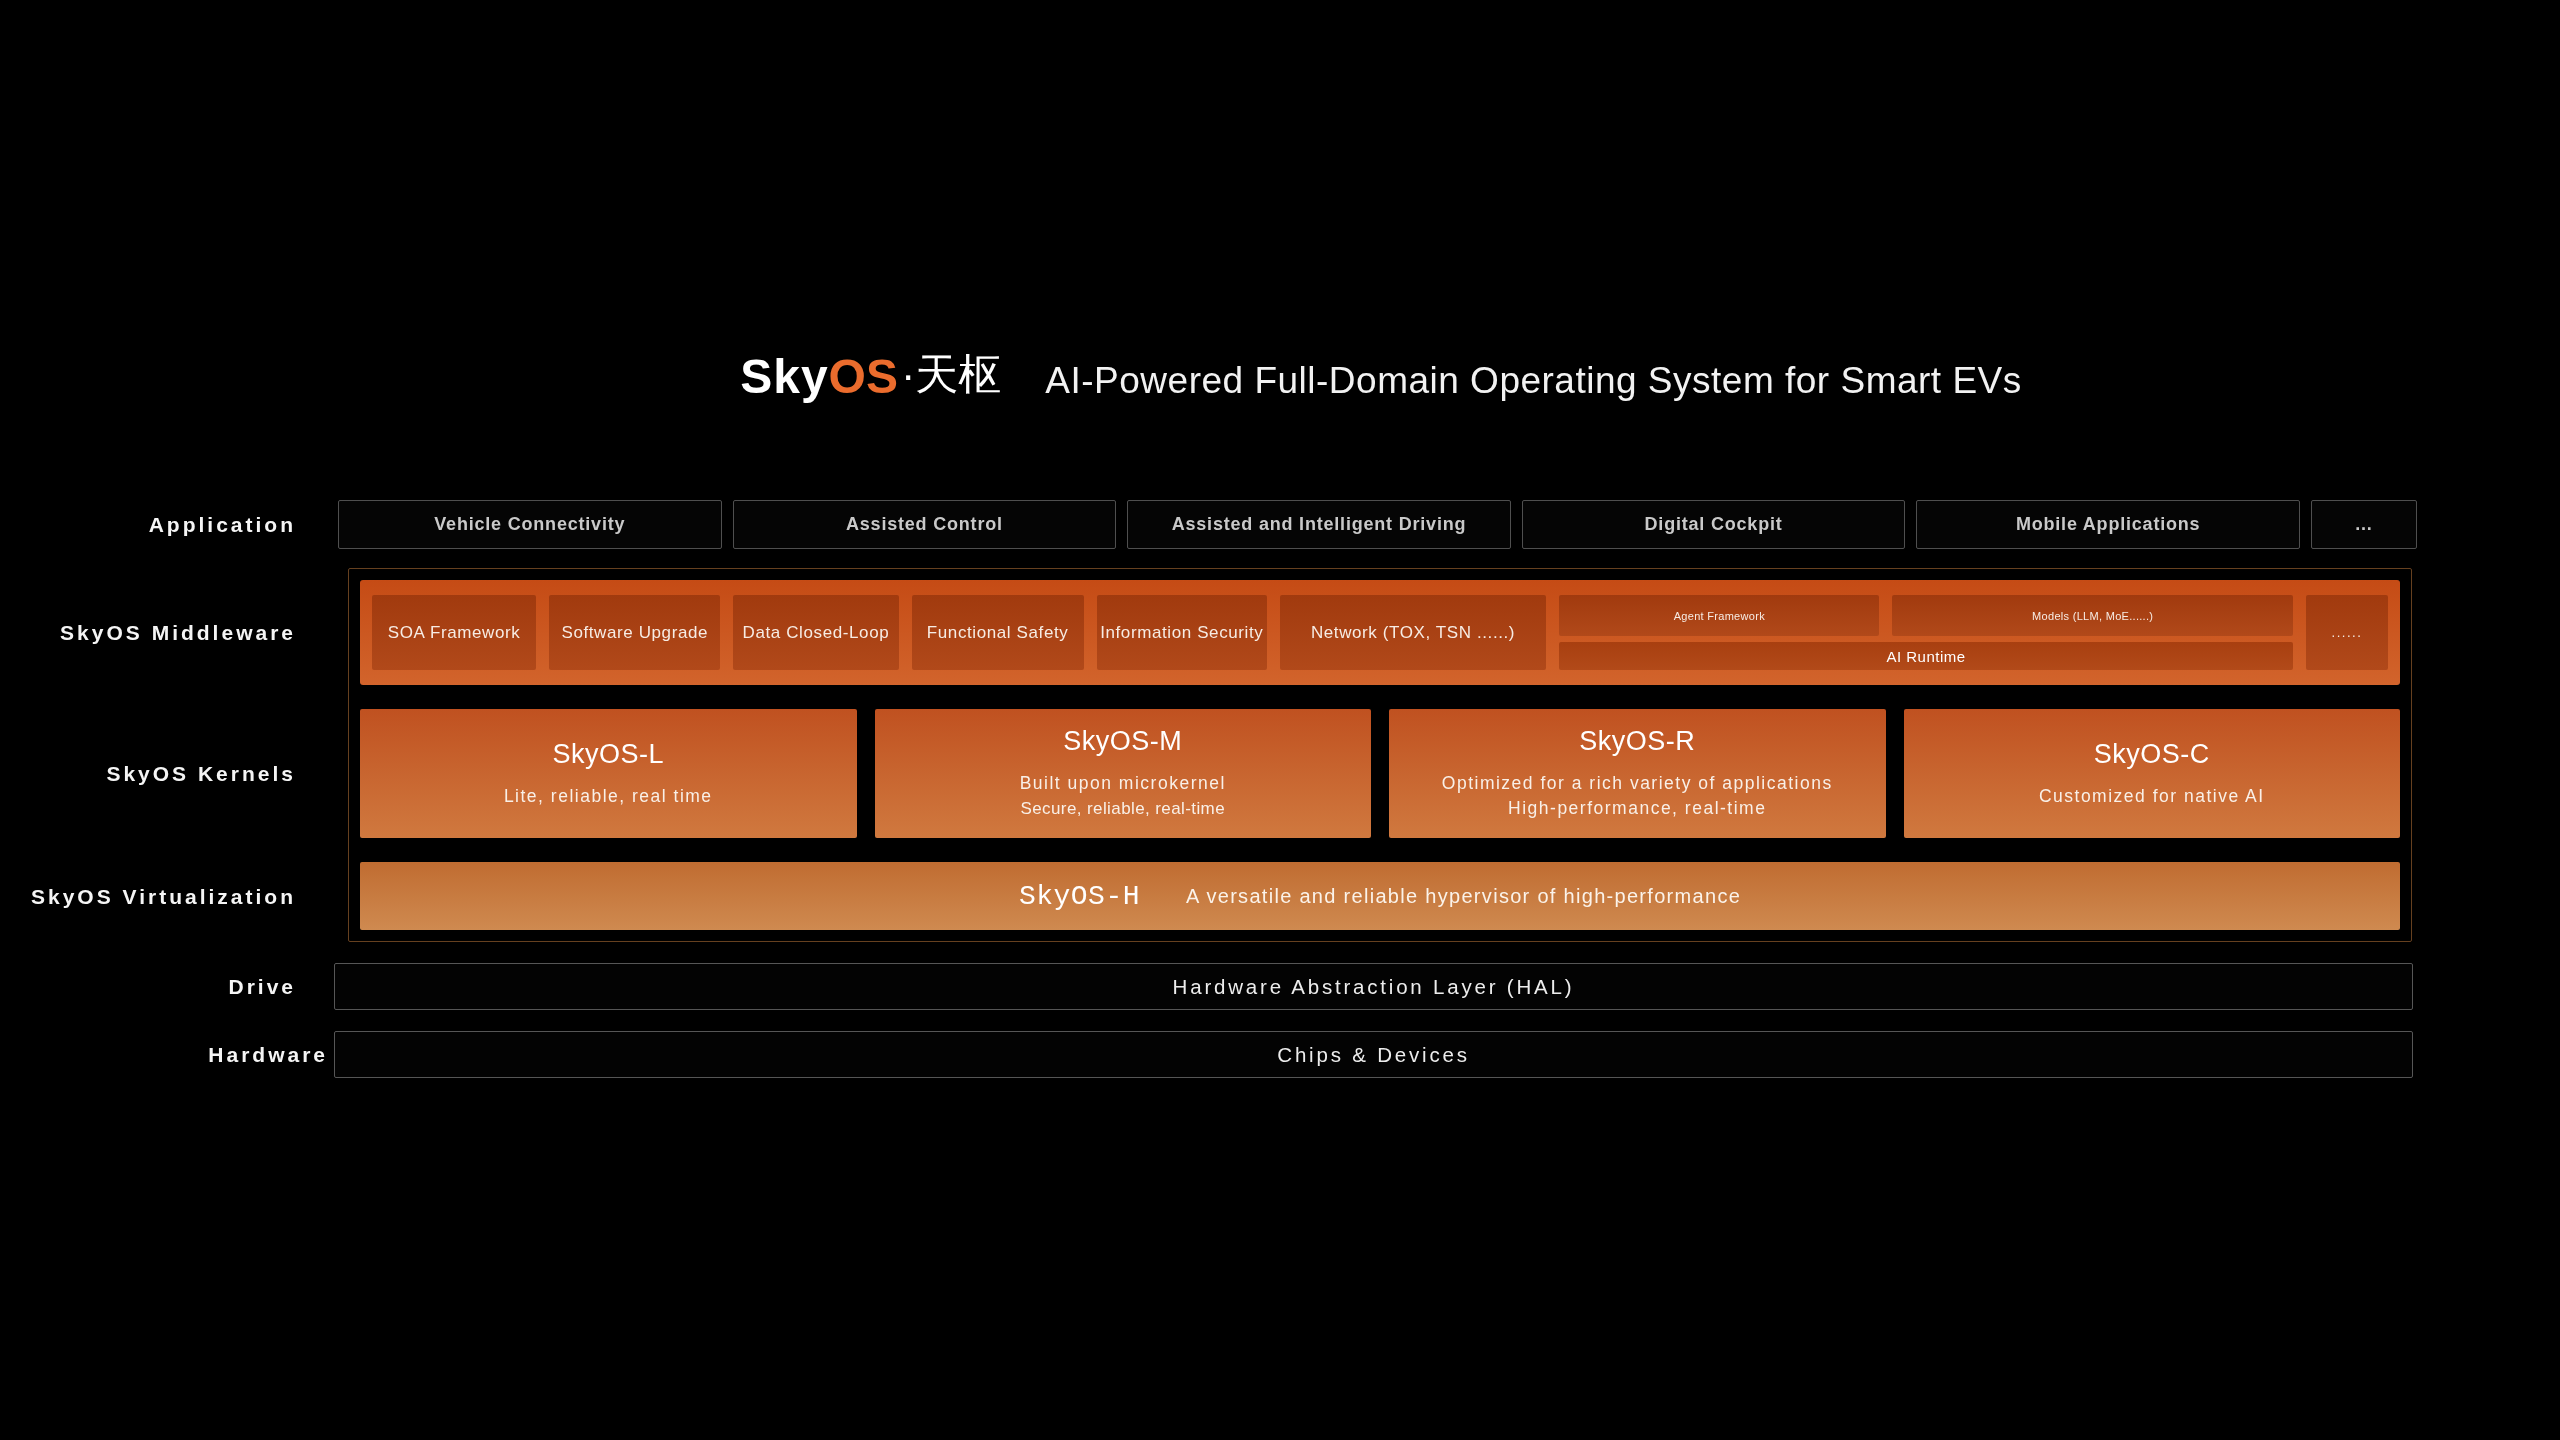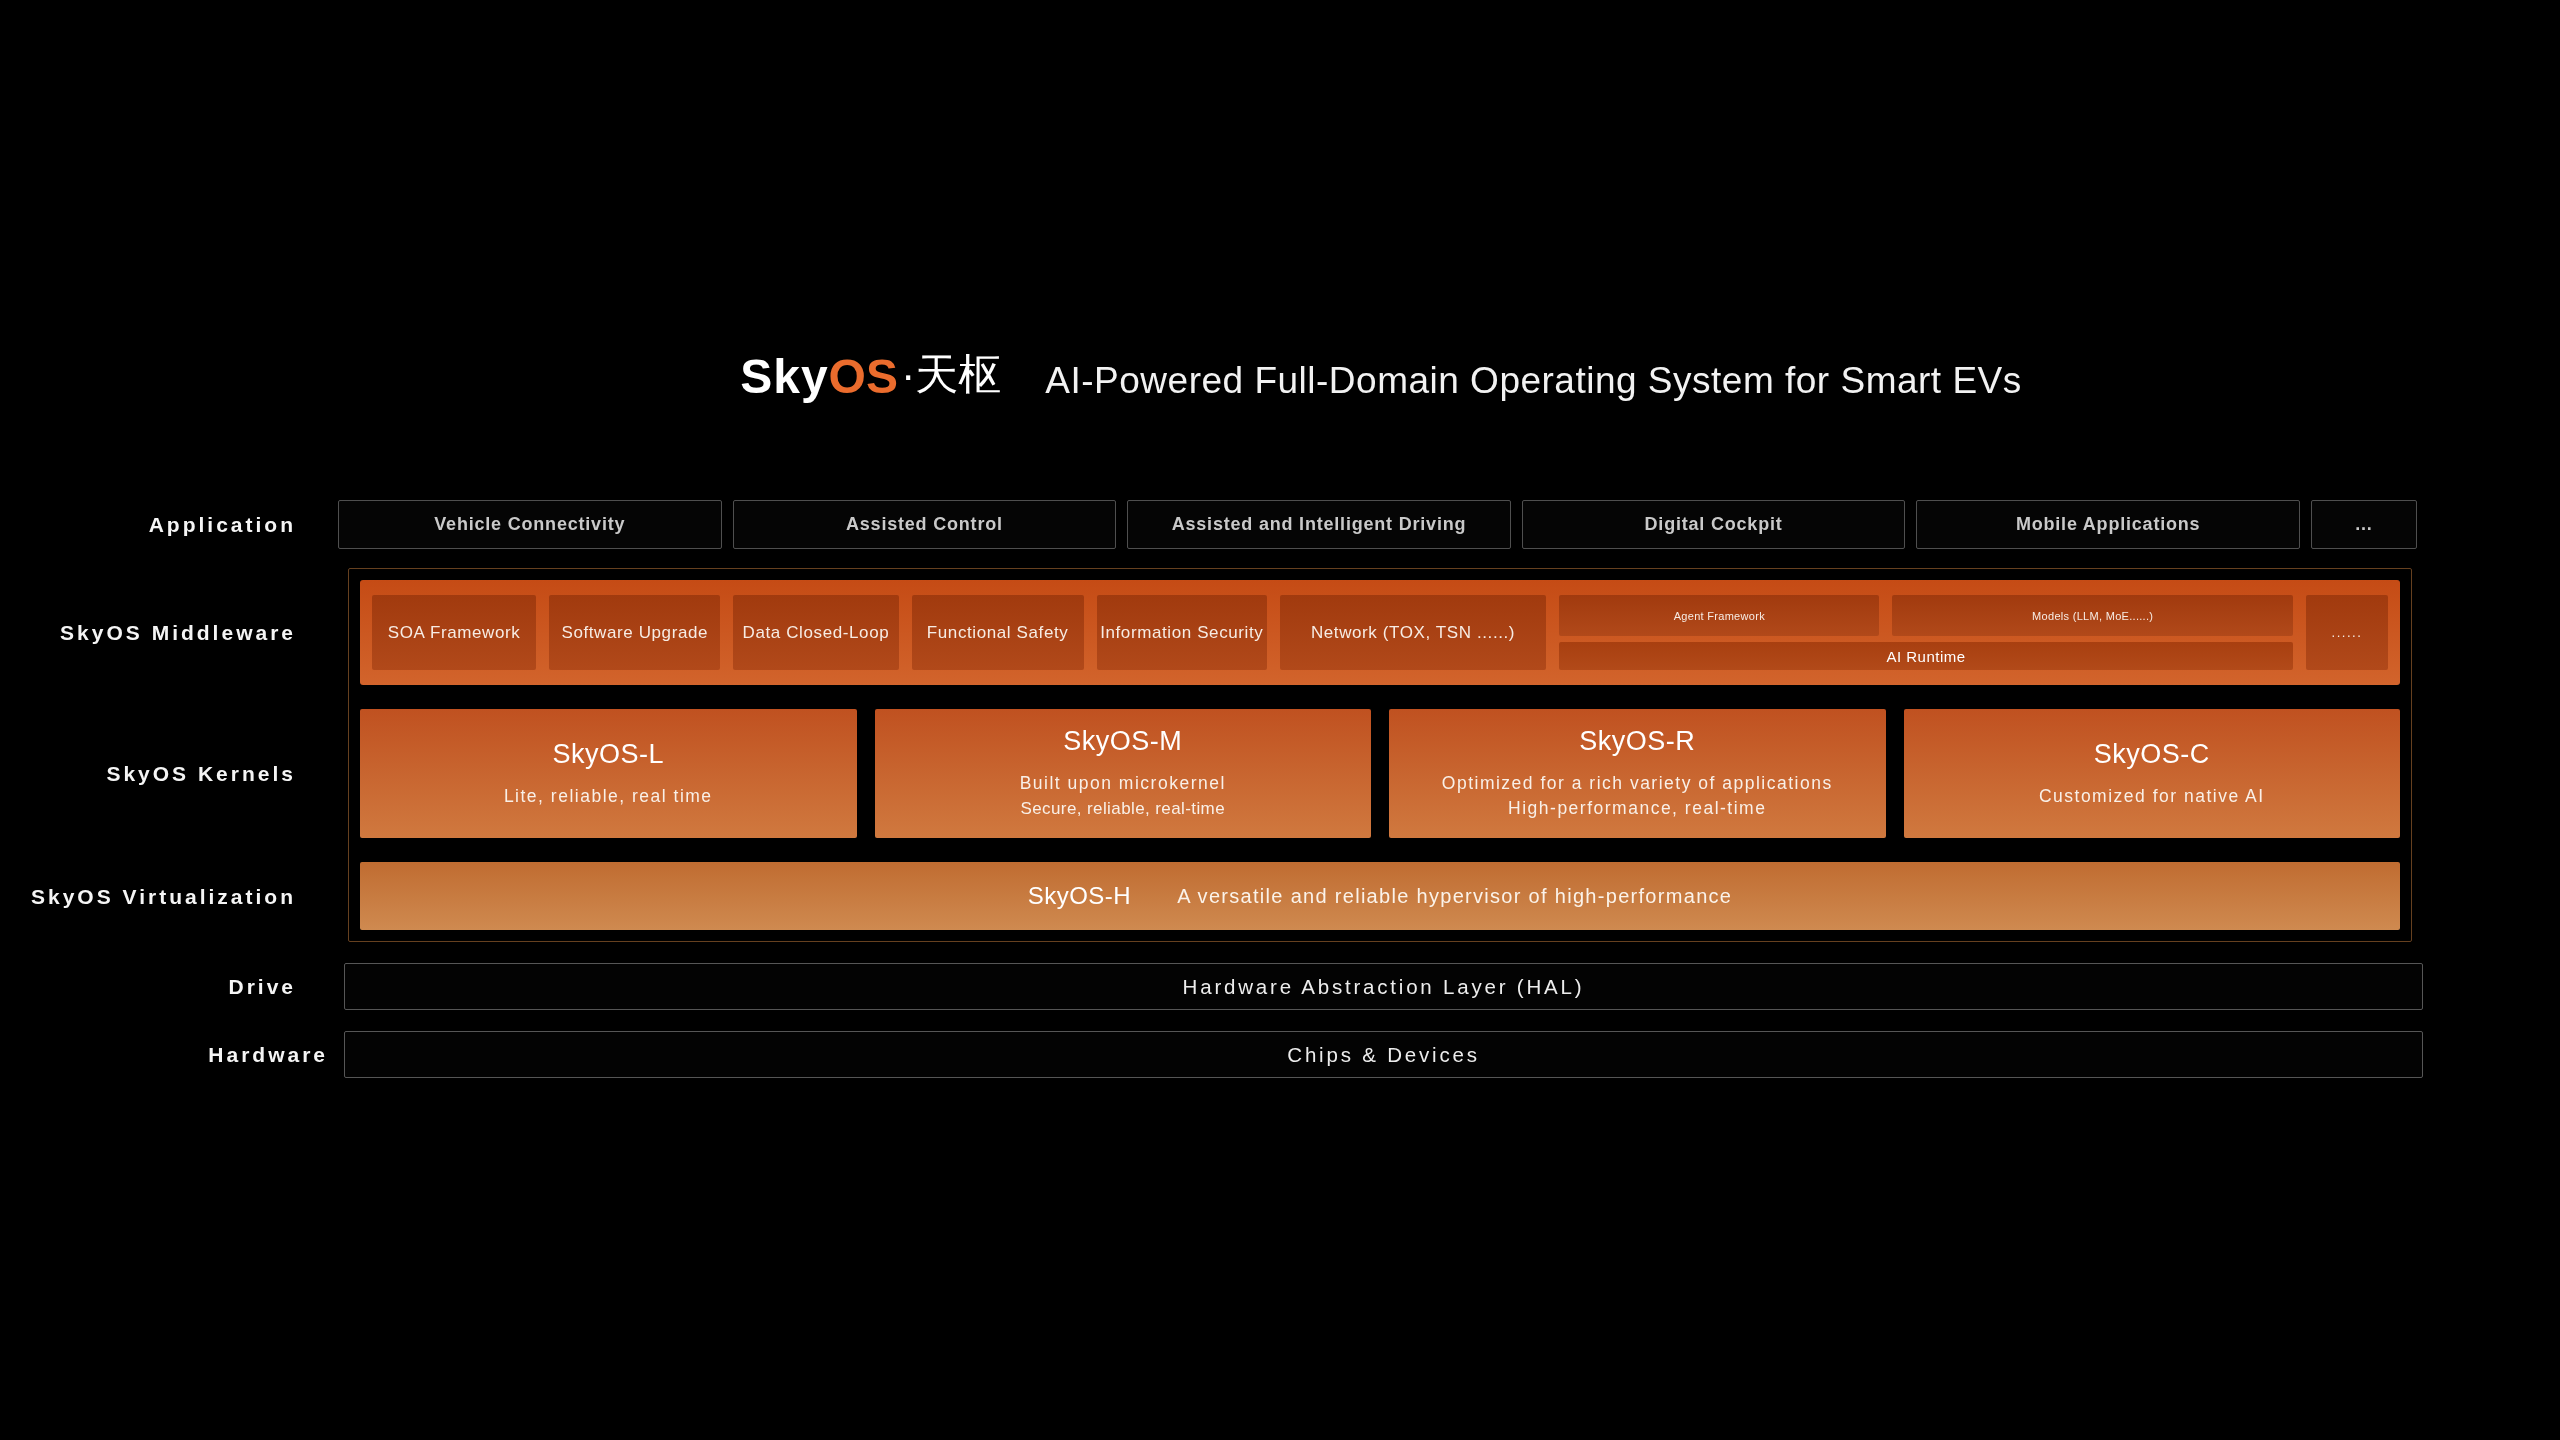--- a/index.html
+++ b/index.html
@@ -54,25 +54,25 @@
   .kernel{flex:1 1 0;border-radius:2px;background:linear-gradient(180deg,#c05120,#d0793f);
           display:flex;flex-direction:column;align-items:center;justify-content:center;color:#ffffff;}
   .kname{font-size:27px;letter-spacing:0.5px;margin-bottom:14px;}
   .kdesc{font-size:17.5px;letter-spacing:1.5px;color:#f9f0e8;line-height:1.45;text-align:center;}
   .kdesc2{font-size:17px;letter-spacing:0.4px;color:#f9f0e8;line-height:1.45;text-align:center;}
 
   
   .virt{margin-top:24px;height:68px;border-radius:2px;
         background:linear-gradient(180deg,#c06c31,#cf8a50);
         display:flex;align-items:center;justify-content:center;gap:46px;color:#ffffff;}
-  .vname{font-size:24px;letter-spacing:0.5px;}
+  .vname{font-size:28px;letter-spacing:0.5px;font-family:Liberation Mono, monospace;}
   .vdesc{font-size:20px;letter-spacing:1.3px;color:#fbf3ea;}
 
   
-  .hbar{position:absolute;left:344px;width:2079px;height:47px;box-sizing:border-box;
+  .hbar{position:absolute;left:334px;width:2079px;height:47px;box-sizing:border-box;
         border:1px solid #565656;border-radius:2px;background:#030303;
         display:flex;align-items:center;justify-content:center;
         color:#ededed;font-size:20.5px;letter-spacing:2.8px;}
   #drive-bar{top:963px;}
   #hw-bar{top:1031px;}
 </style>
 </head>
 <body>
 
 <div class="stage">

